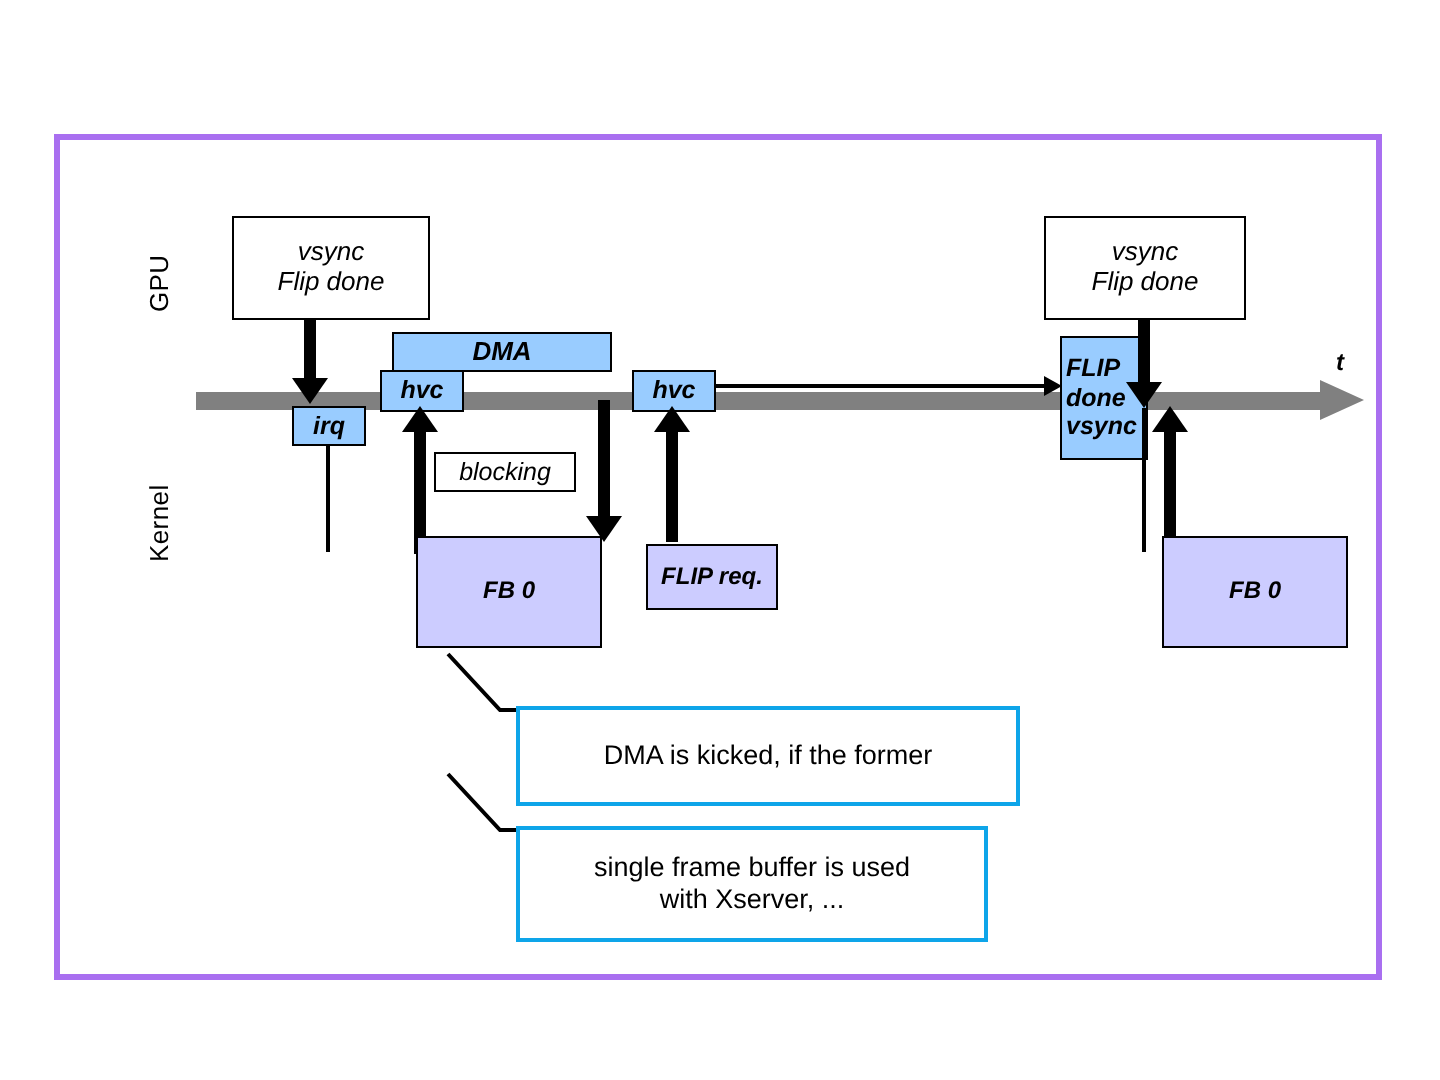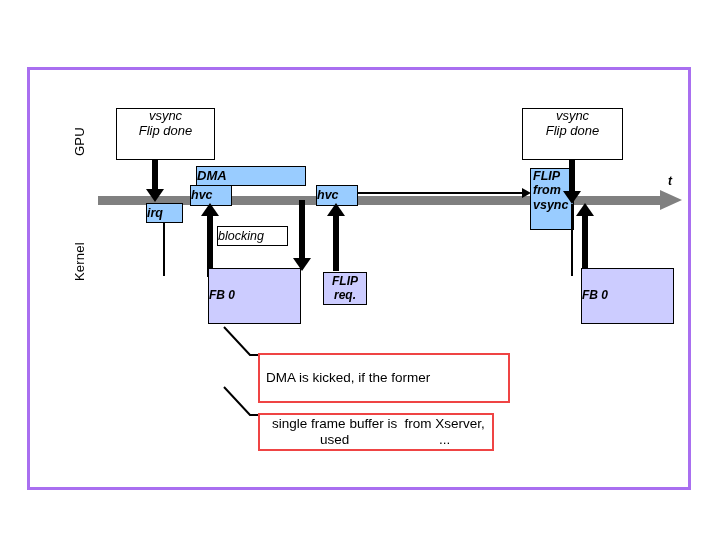--- a/index.html
+++ b/index.html
@@ -25,21 +25,21 @@
     height: 423px;
     border: 3px solid #a96ff0;
     box-sizing: border-box;
   }
   
   .abox {
     position: absolute;
     box-sizing: border-box;
     display: flex;
     align-items: center;
-    justify-content: flex-start;
+    justify-content: center;
     text-align: center;
     line-height: 1.15;
   }
   
   .lane-label {
     position: absolute;
     font-size: 13px;
     color: #000;
     white-space: nowrap;
     transform-origin: left top;
@@ -105,24 +105,24 @@
   .nbox {
     background: #ffffff;
     border: 1px solid #000000;
     font-size: 12.5px;
     font-style: italic;
     color: #000;
   }
   
   .anno {
     background: #ffffff;
-    border: 2px solid #ef4444;
+    border: 2px solid #0ea5e9;
     font-size: 13.5px;
     color: #000;
-    flex-direction: row;
+    flex-direction: column;
     padding: 2px 6px;
   }
   
   .varrow {
     position: absolute;
     background: #000;
     width: 6px;
   }
   .vhead-down {
     position: absolute;
@@ -202,28 +202,28 @@
   <div class="varrow" style="left:299px; top:200px; height:61px;"></div>
   <div class="vhead-down" style="left:293px; top:258px;"></div>
 
   <div class="abox lbox" style="left:208px; top:268px; width:93px; height:56px;">FB 0</div>
 
   <div class="abox bbox small" style="left:316px; top:185px; width:42px; height:21px;">hvc</div>
 
   <div class="varrow" style="left:333px; top:215px; height:56px;"></div>
   <div class="vhead-up" style="left:327px; top:203px;"></div>
 
-  <div class="abox lbox" style="left:323px; top:272px; width:44px; height:33px;">FLIP req.</div>
+  <div class="abox lbox" style="left:323px; top:272px; width:66px; height:33px;">FLIP req.</div>
 
   <div class="thinh" style="left:358px; top:192px; width:166px;"></div>
   <div class="thinhead-right" style="left:522px; top:188px;"></div>
 
   <div class="abox bbox small" style="left:530px; top:168px; width:44px; height:62px; flex-direction:column; align-items:flex-start; padding-left:2px;">
     <span>FLIP</span>
-    <span>from</span>
+    <span>done</span>
     <span>vsync</span>
   </div>
 
   <div class="abox wbox" style="left:522px; top:108px; width:101px; height:52px;">
     <span>vsync</span>
     <span>Flip done</span>
   </div>
 
   <div class="varrow" style="left:569px; top:160px; height:34px;"></div>
   <div class="vhead-down" style="left:563px; top:191px;"></div>
@@ -243,18 +243,18 @@
   <div class="elbow" style="left:222px; top:385px;">
     <svg width="50" height="38" viewBox="0 0 50 38">
       <polyline points="2,2 28,30 48,30" fill="none" stroke="#000" stroke-width="2"></polyline>
     </svg>
   </div>
 
   <div class="abox anno" style="left:258px; top:353px; width:252px; height:50px;">
     <span>DMA is kicked, if the former</span>
   </div>
 
-  <div class="abox anno" style="left:258px; top:413px; width:236px; height:38px;">
+  <div class="abox anno" style="left:258px; top:413px; width:236px; height:58px;">
     <span>single frame buffer is used</span>
-    <span>from Xserver, ...</span>
+    <span>with Xserver, ...</span>
   </div>
 
 </div>
 
 </body></html>

